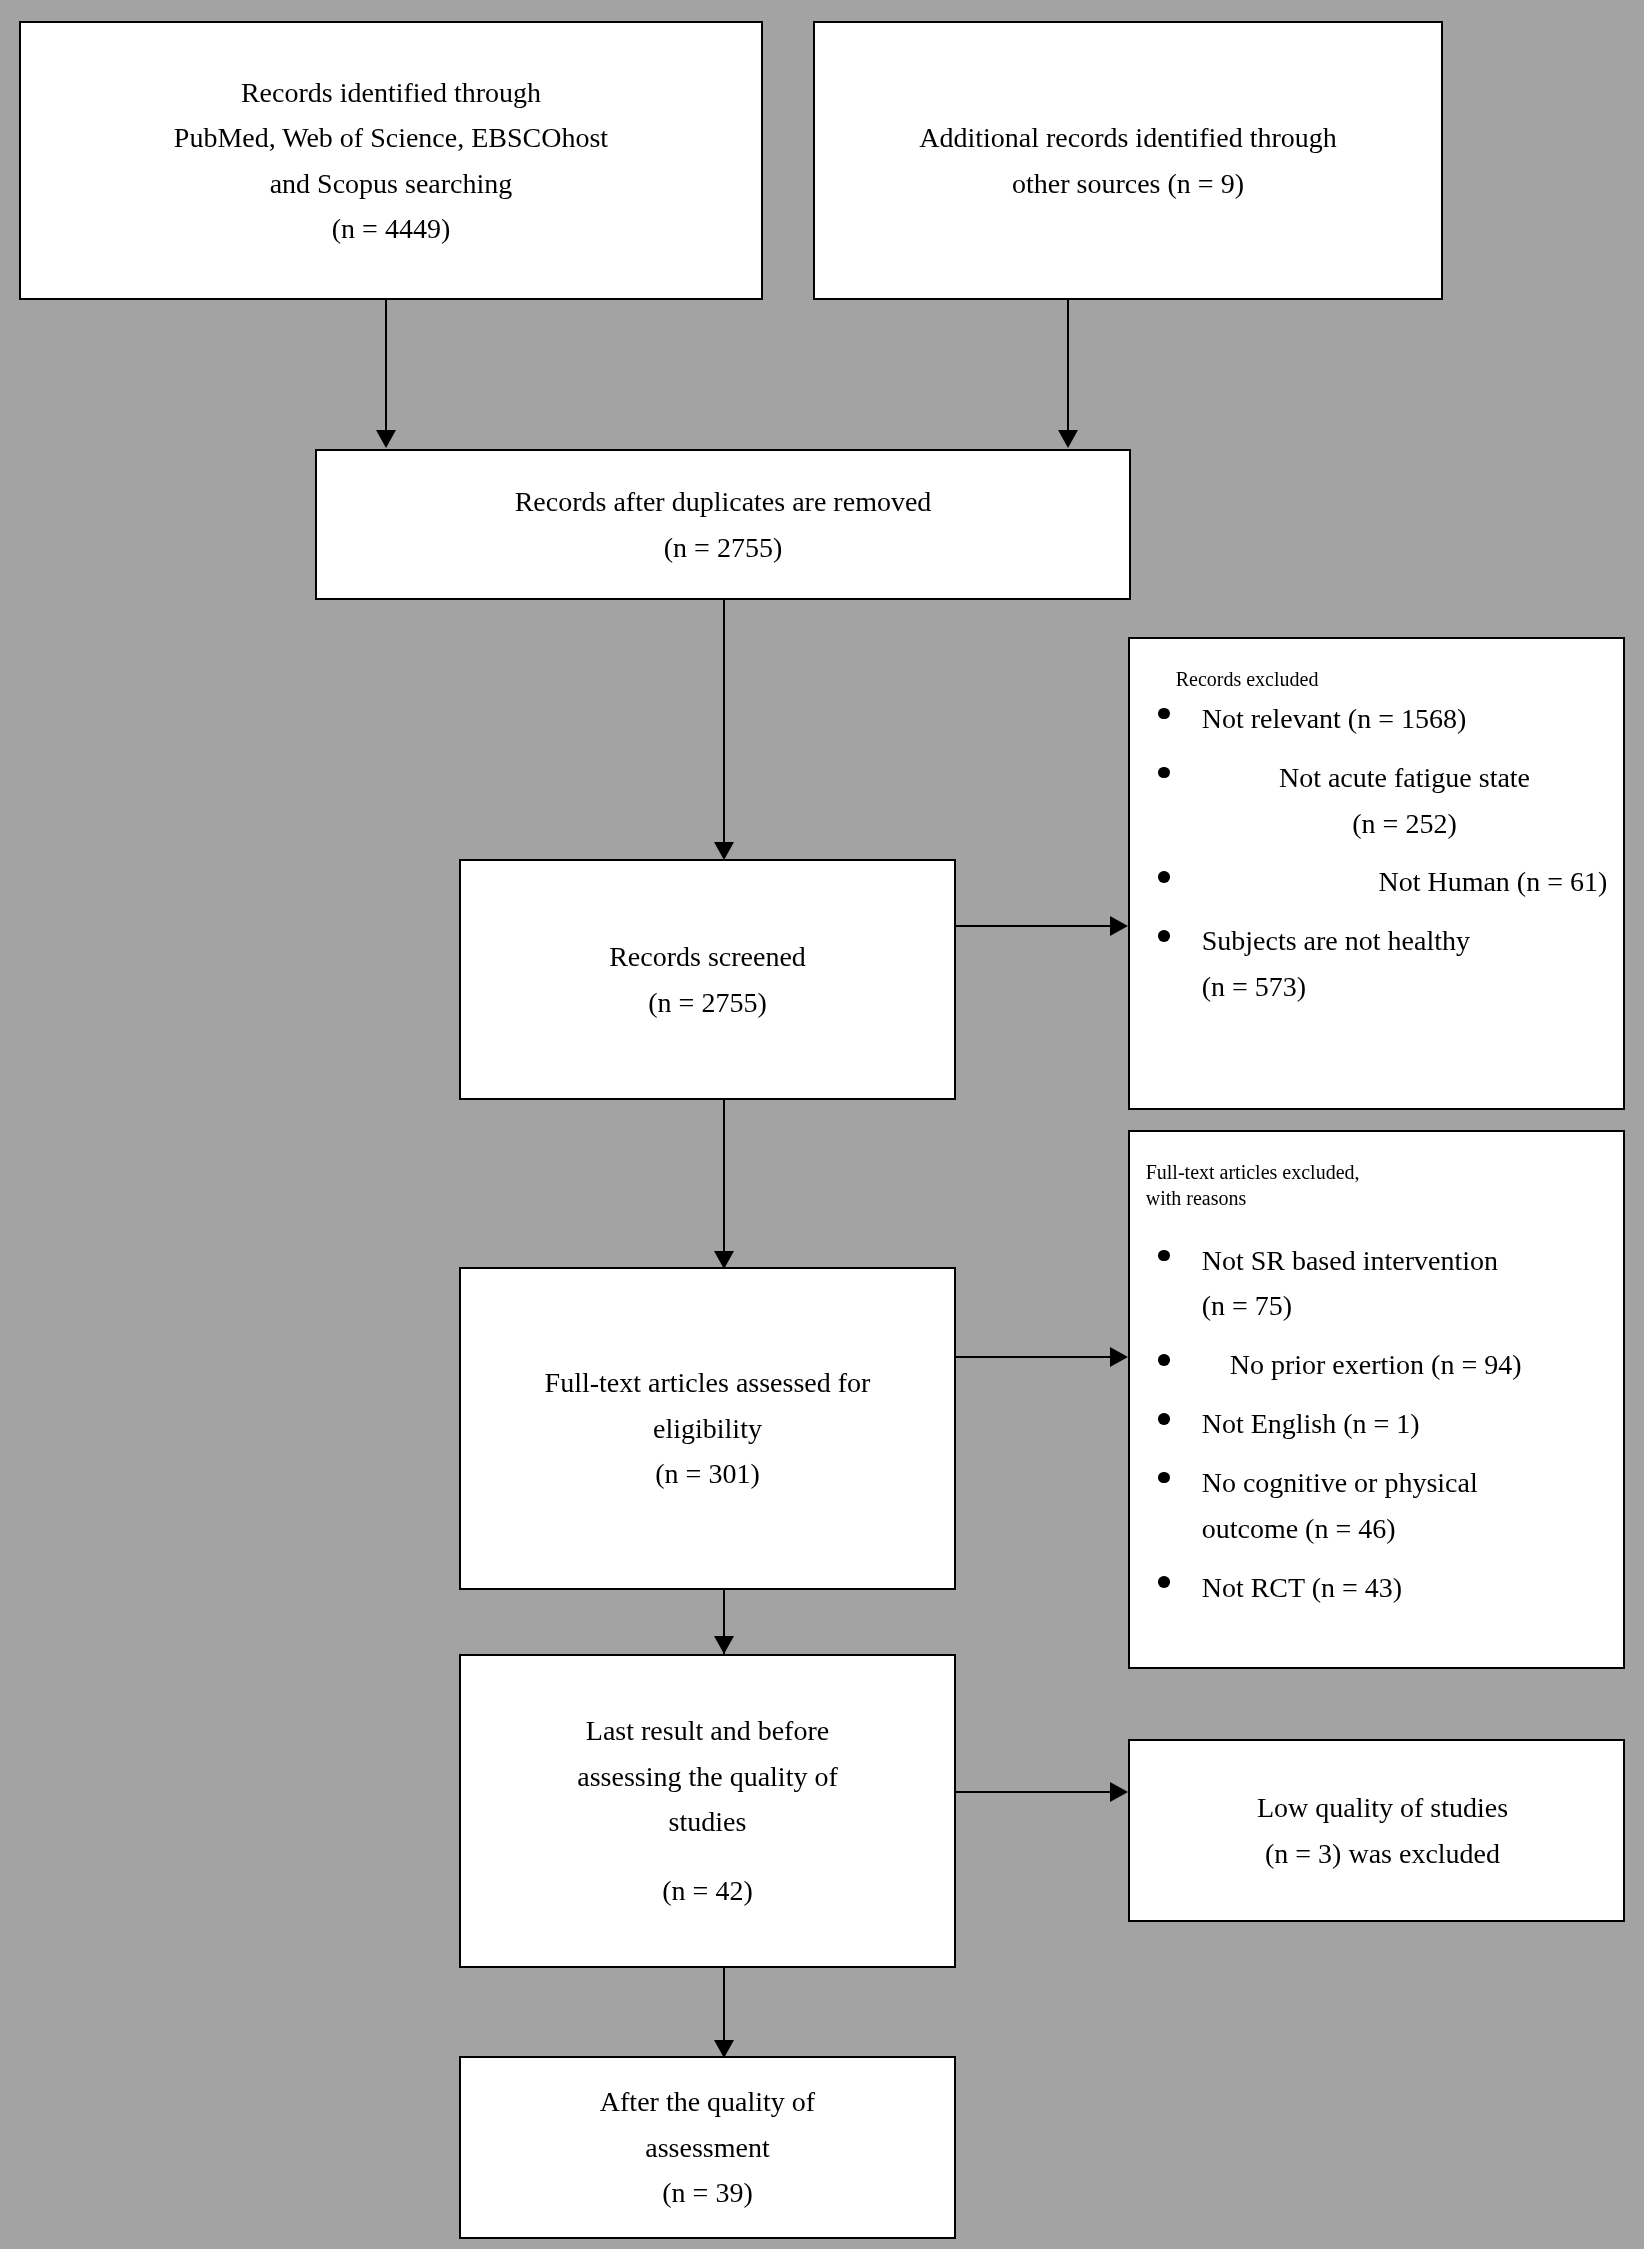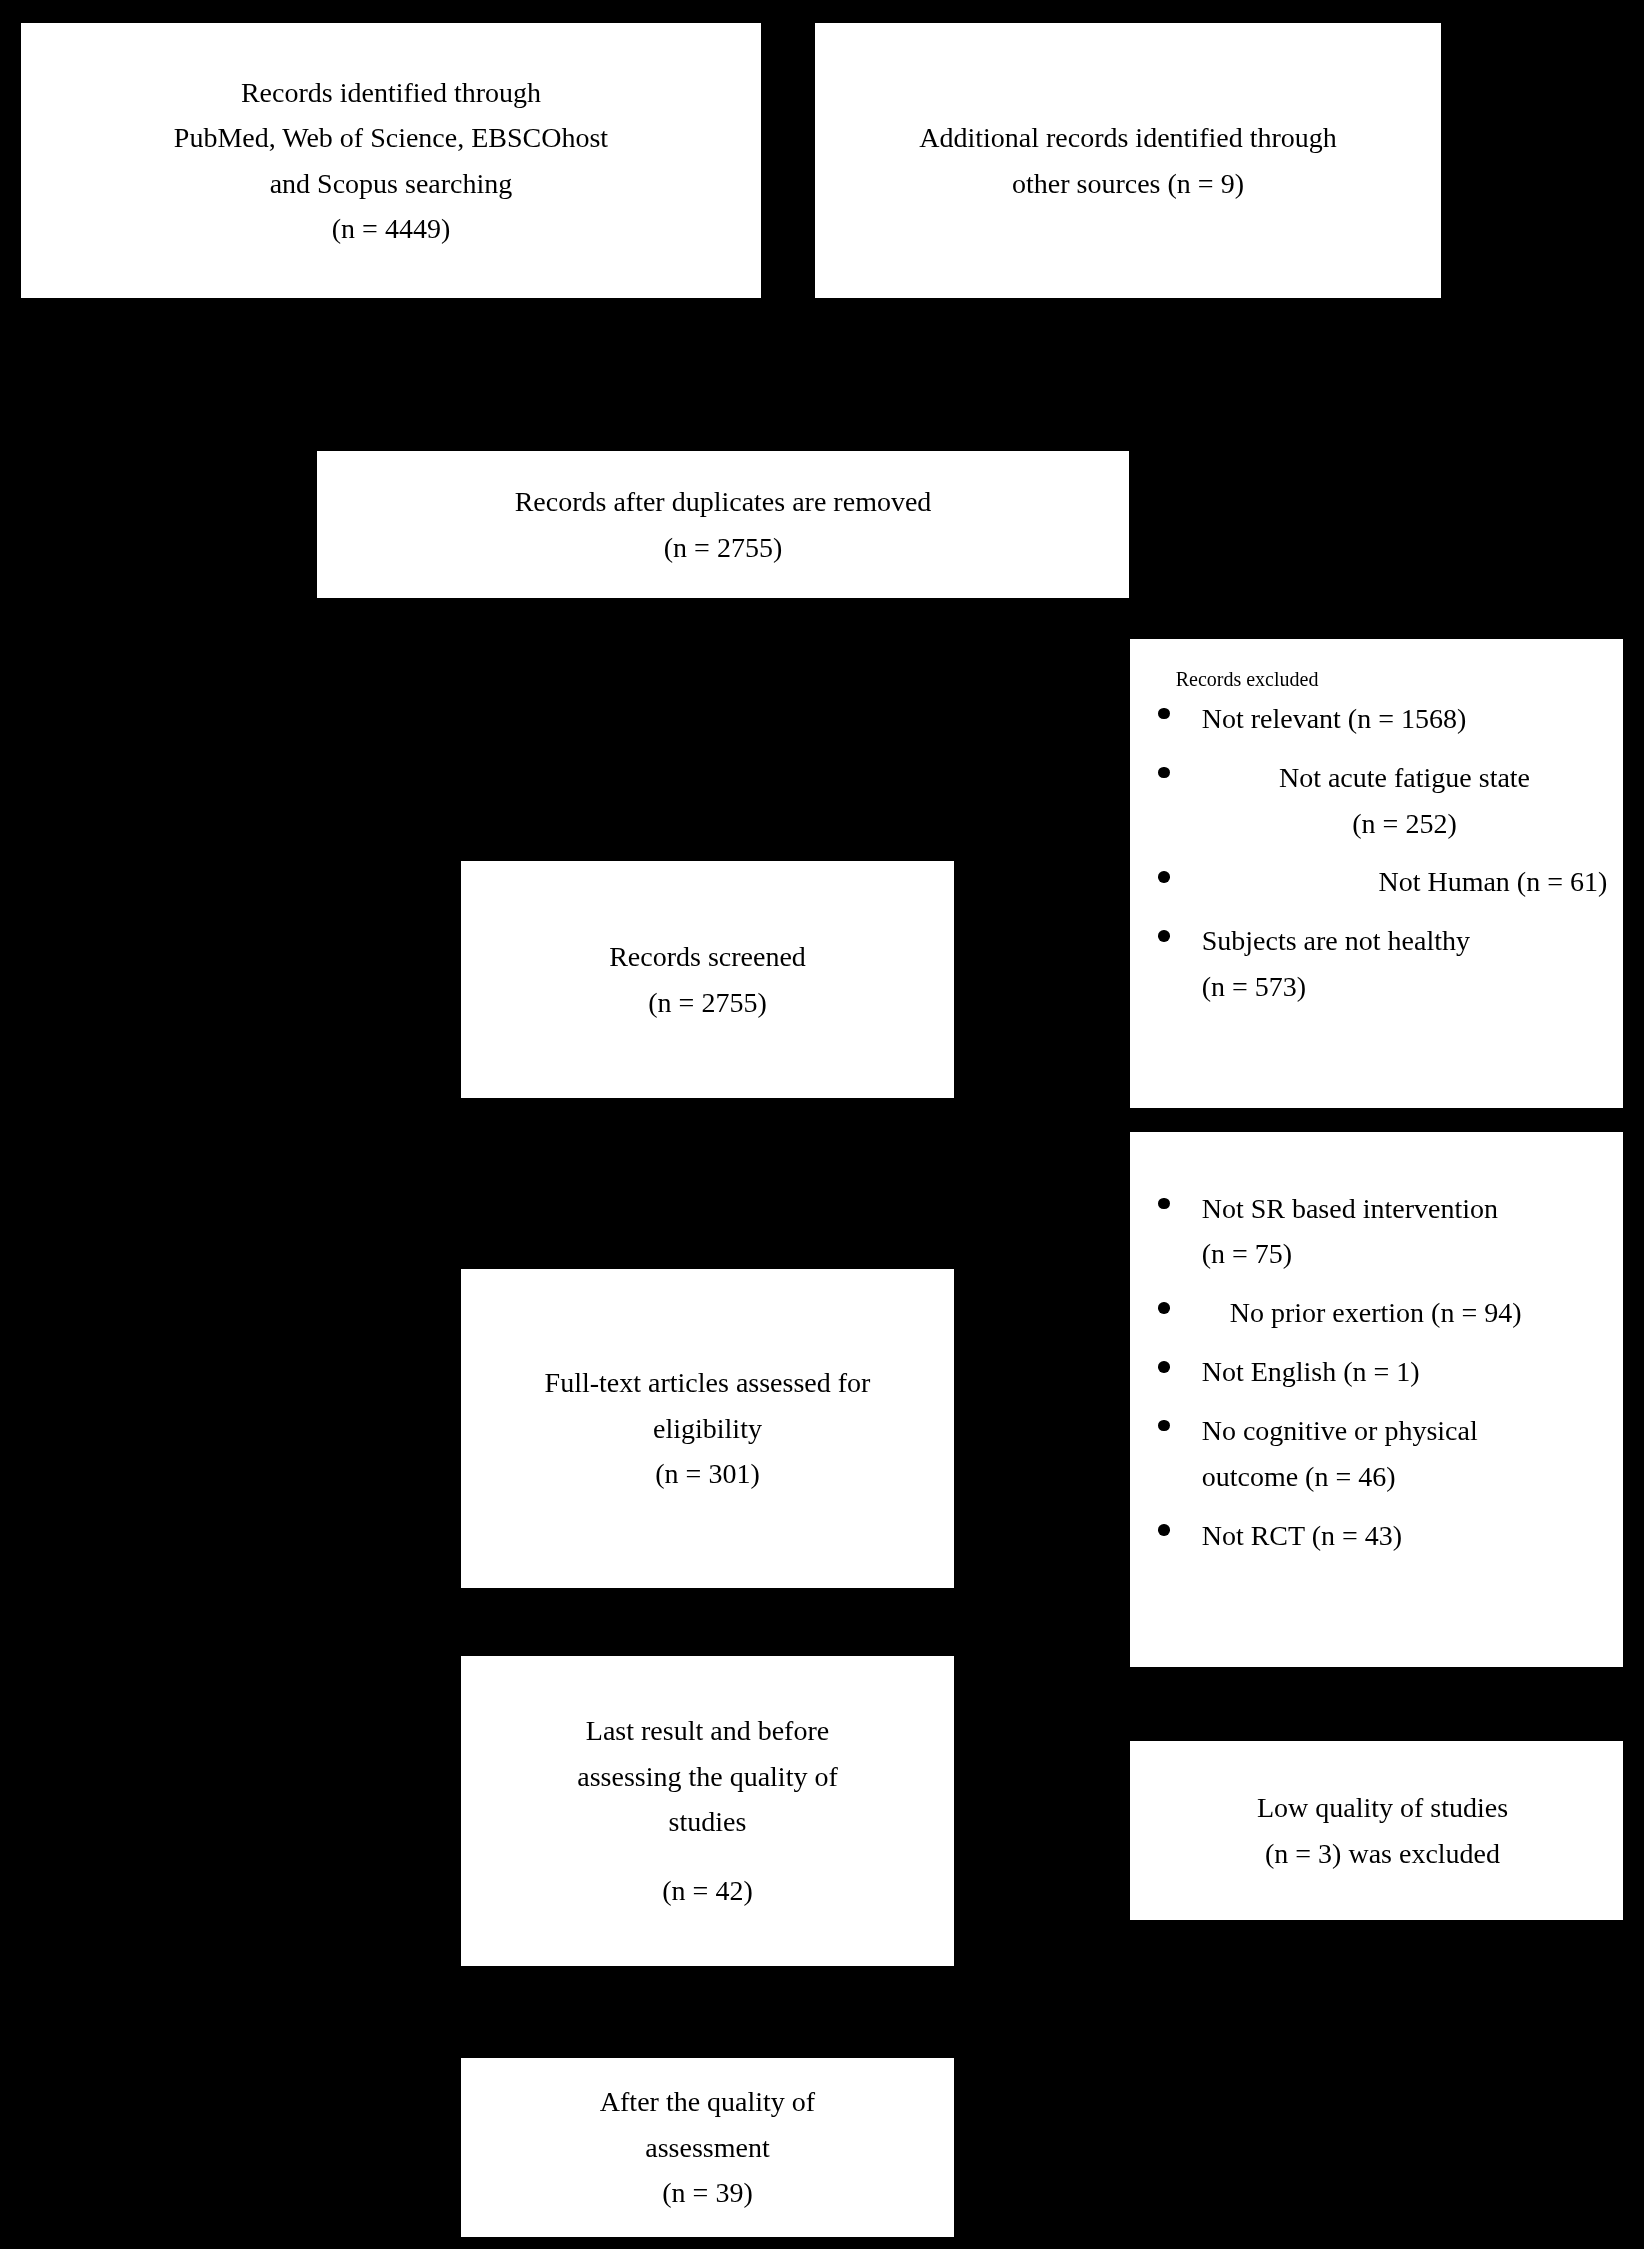--- a/index.html
+++ b/index.html
@@ -5,21 +5,21 @@
 <style>
   html, body {
     margin: 0;
     padding: 0;
     background: #ffffff;
   }
   #canvas {
     position: relative;
     width: 1644px;
     height: 2250px;
-    background: #000000;
+    background: #a3a3a3;
     font-family: "Liberation Serif", "DejaVu Serif", serif;
     color: #000000;
     overflow: hidden;
   }
   .box {
     position: absolute;
     box-sizing: border-box;
     border: 2.6px solid #000000;
     background: #ffffff;
     display: flex;
@@ -169,20 +169,22 @@
     <div class="txt">(n = 2755)</div>
   </div>
 
   <div class="hline" style="left:956px; top:925px; width:155px;"></div>
   <div class="arrow-right" style="left:1110px; top:916px;"></div>
 
   <div class="vline" style="left:723px; top:1099px; height:153px;"></div>
   <div class="arrow-down" style="left:714px; top:1251px;"></div>
 
   <div class="listbox" style="left:1128px; top:1130px; width:497px; height:539px;">
+    <div class="list-title" style="white-space:pre-line;">Full-text articles excluded,
+with reasons</div>
     <ul class="reasons loose" style="margin-top:27px;">
       <li>
         <span class="bullet"></span>
         <span class="txt-wrapline" style="text-align:left; display:block; white-space:pre-line;">Not SR based intervention
 (n = 75)</span>
       </li>
       <li>
         <span class="bullet"></span>
         <span class="txt-wrapline" style="text-align:left; display:block;margin-left:28px;">No prior exertion (n = 94)</span>
       </li>

